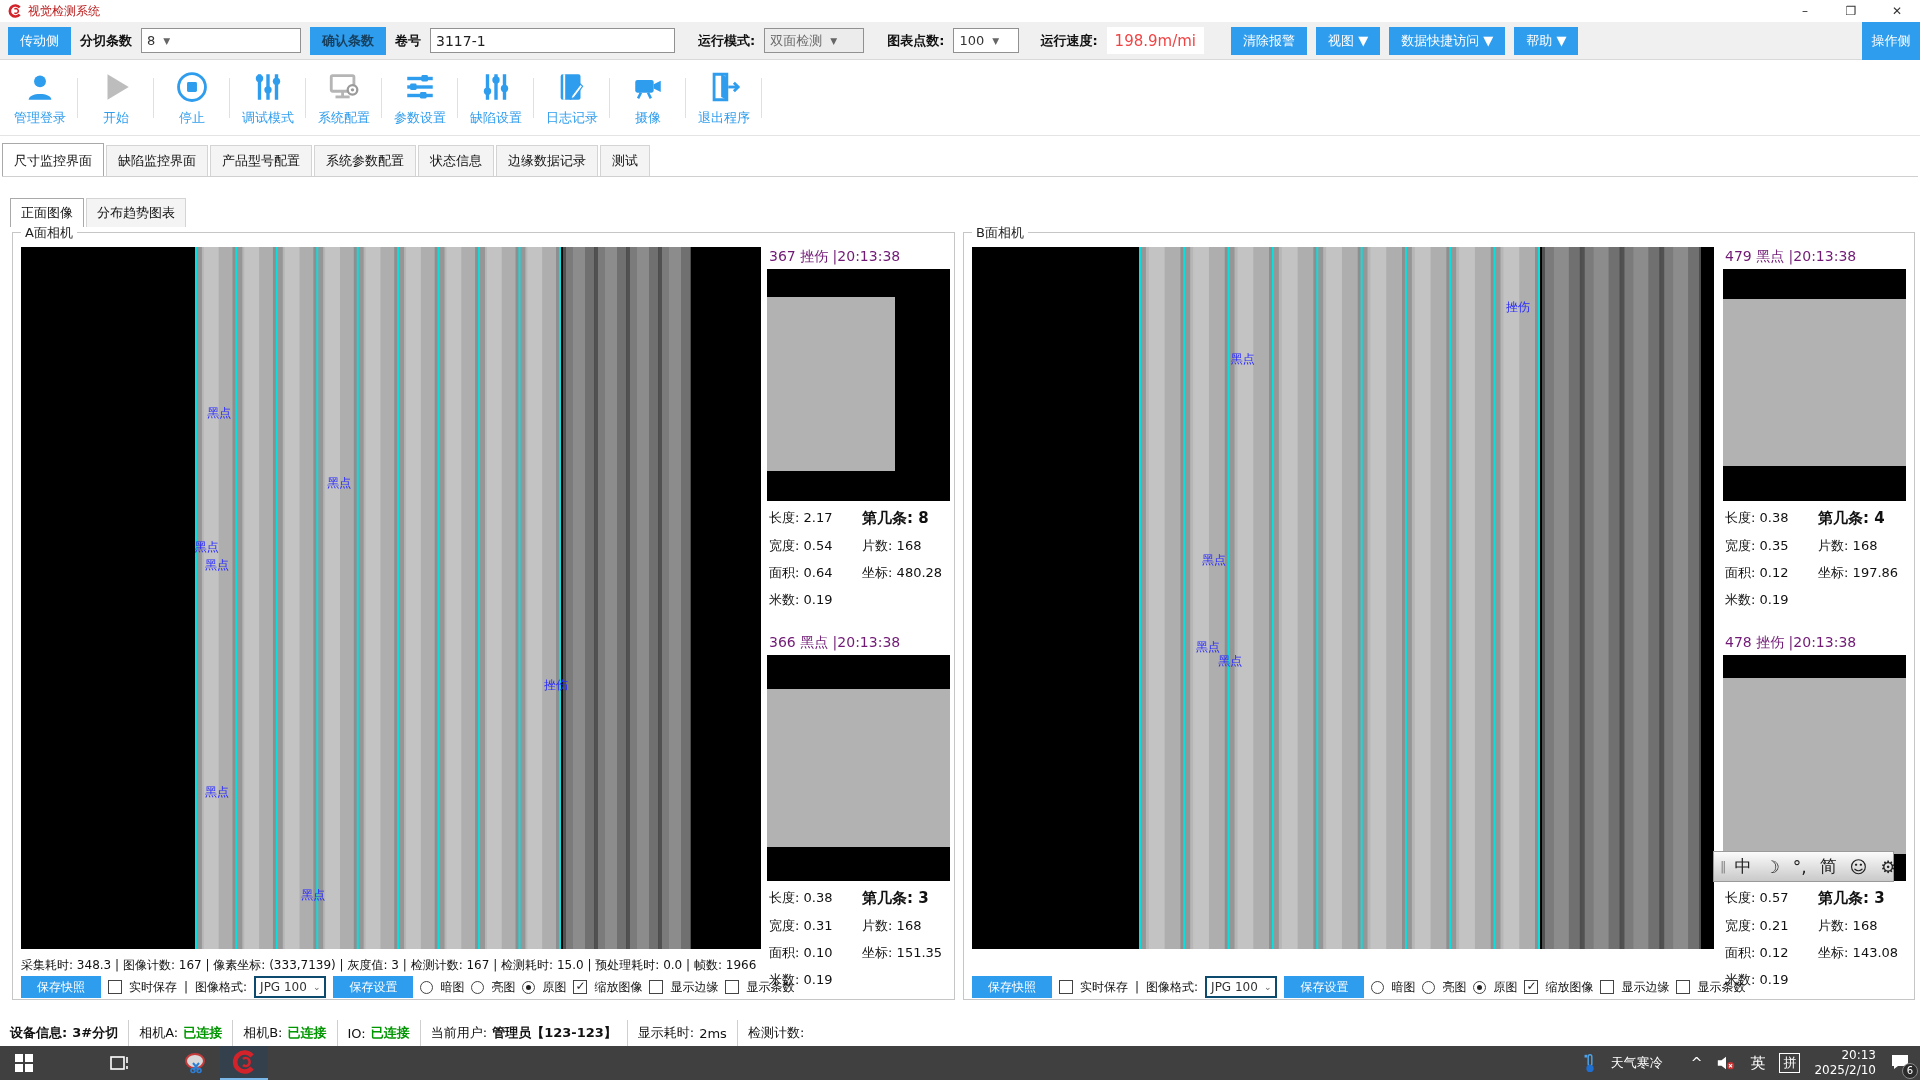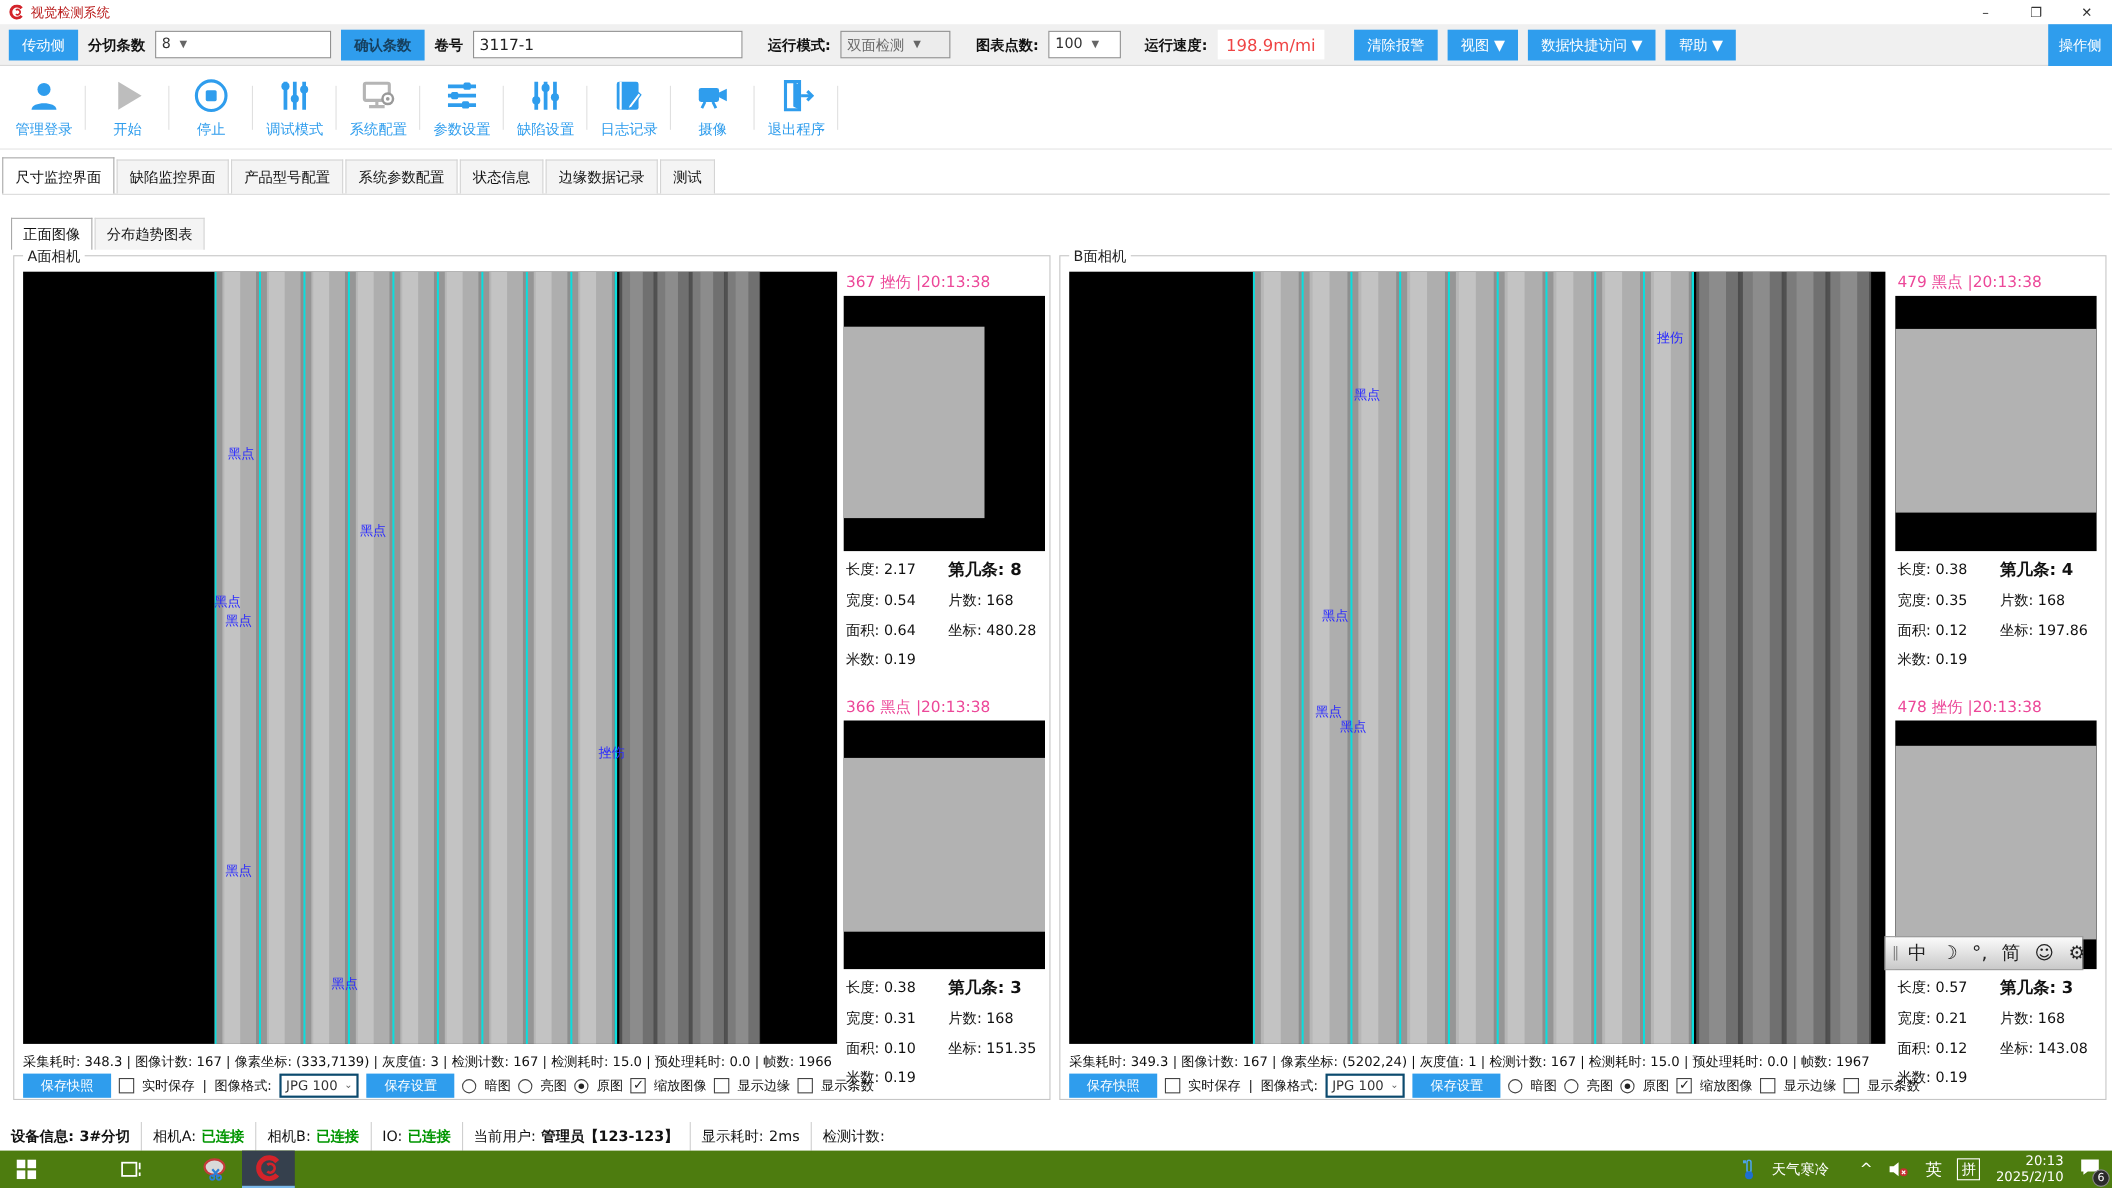--- a/index.html
+++ b/index.html
@@ -85,21 +85,21 @@
   }
   .gb.a .strips-light { left:23.5%; width:49.5%; }
   .defect-mark { position:absolute; color:#2a2aff; font-size:12px;
     transform:translate(-50%,-50%); white-space:nowrap; }
 
   
   .detail-col { position:absolute; left:754px; top:14px; width:183px; height:744px;
     display:flex; flex-direction:column; gap:6px; }
   .groupbox.b .detail-col { left:759px; }
   .defect-card { display:flex; flex-direction:column; }
-  .card-header { color:#ec4899; font-size:14px; padding:1px 2px 3px 2px; white-space:nowrap; }
+  .card-header { color:#701a75; font-size:14px; padding:1px 2px 3px 2px; white-space:nowrap; }
   .card-img { position:relative; width:100%; height:232px; background:#000; overflow:hidden; }
   .card-img .photo { position:absolute; background:#b2b2b2; }
   .photo-a1 { left:0; top:12%; width:70%; height:75%;
     background:radial-gradient(ellipse 4px 16px at 50% 40%, #3c3c3c 55%, rgba(0,0,0,0) 75%), linear-gradient(#b5b5b5,#a9a9a9); }
   .photo-a2 { left:0; top:15%; width:100%; height:70%;
     background:radial-gradient(circle 5px at 47% 46%, #5e5e5e 55%, rgba(0,0,0,0) 80%), linear-gradient(#b8b8b8,#ababab); }
   .photo-b1 { left:0; top:13%; width:100%; height:72%;
     background:radial-gradient(circle 5px at 46% 44%, #585858 55%, rgba(0,0,0,0) 80%), linear-gradient(#ababab,#a2a2a2); }
   .photo-b2 { left:0; top:10%; width:100%; height:78%;
     background:radial-gradient(circle 4px at 58% 52%, #6e6e6e 55%, rgba(0,0,0,0) 80%), linear-gradient(#aeaeae,#a5a5a5); }
@@ -136,21 +136,21 @@
   .app-status { position:absolute; top:1020px; left:0; width:1920px; height:26px; background:#fff;
     display:flex; align-items:center; padding:0 10px; font-size:13px; color:#111; }
   .app-status .seg { display:flex; align-items:center; gap:5px; padding:0 10px;
     border-right:1px solid #cfcfcf; height:100%; white-space:nowrap; }
   .app-status .seg:first-child { padding-left:0; }
   .green { color:#009600; font-weight:bold; }
   .bold { font-weight:bold; }
 
   
   .taskbar { position:absolute; top:1046px; left:0; width:1920px; height:34px;
-    background:#4d7c0f; display:flex; align-items:stretch; color:#fff; }
+    background:#404040; display:flex; align-items:stretch; color:#fff; }
   .tb-item { width:48px; display:flex; align-items:center; justify-content:center; }
   .tb-item.active-app { background:#35404d; border-bottom:2px solid #7ab8ea; }
   .tb-right { margin-left:auto; display:flex; align-items:center; gap:14px; padding-right:10px; }
   .tb-text { font-size:13px; color:#fff; }
   .tb-clock { text-align:right; font-size:12px; line-height:1.25; }
   .tb-badge { position:relative; }
   .tb-badge .badge { position:absolute; right:-8px; bottom:-5px; background:#2b2b2b;
     border:1px solid #888; color:#fff; border-radius:50%; width:16px; height:16px;
     font-size:10px; display:flex; align-items:center; justify-content:center; }
   .lang-box { border:1px solid #fff; padding:0px 3px; font-size:13px; }
@@ -436,21 +436,20 @@
           <span class="stat-cell"><span>宽度:</span> <span>0.21</span></span>
           <span class="stat-cell"><span>片数:</span> <span>168</span></span>
           <span class="stat-cell"><span>面积:</span> <span>0.12</span></span>
           <span class="stat-cell"><span>坐标:</span> <span>143.08</span></span>
           <span class="stat-cell"><span>米数:</span> <span>0.19</span></span>
           <span class="stat-cell"></span>
         </div>
       </div>
     </div>
 
-    <div class="panel-status">采集耗时:  349.3   | 图像计数:  167   | 像素坐标:  (5202,24)   | 灰度值:  1   | 检测计数:  167   | 检测耗时:  15.0   | 预处理耗时:  0.0   | 帧数:  1967</div>
 
     <div class="panel-ctrl">
       <button class="btn-small">保存快照</button>
       <span class="cb"></span>
       <span>实时保存</span>
       <span>|</span>
       <span>图像格式:</span>
       <span class="combo-sm">
         <span>JPG 100</span>
         <span class="arrow">⌄</span>

